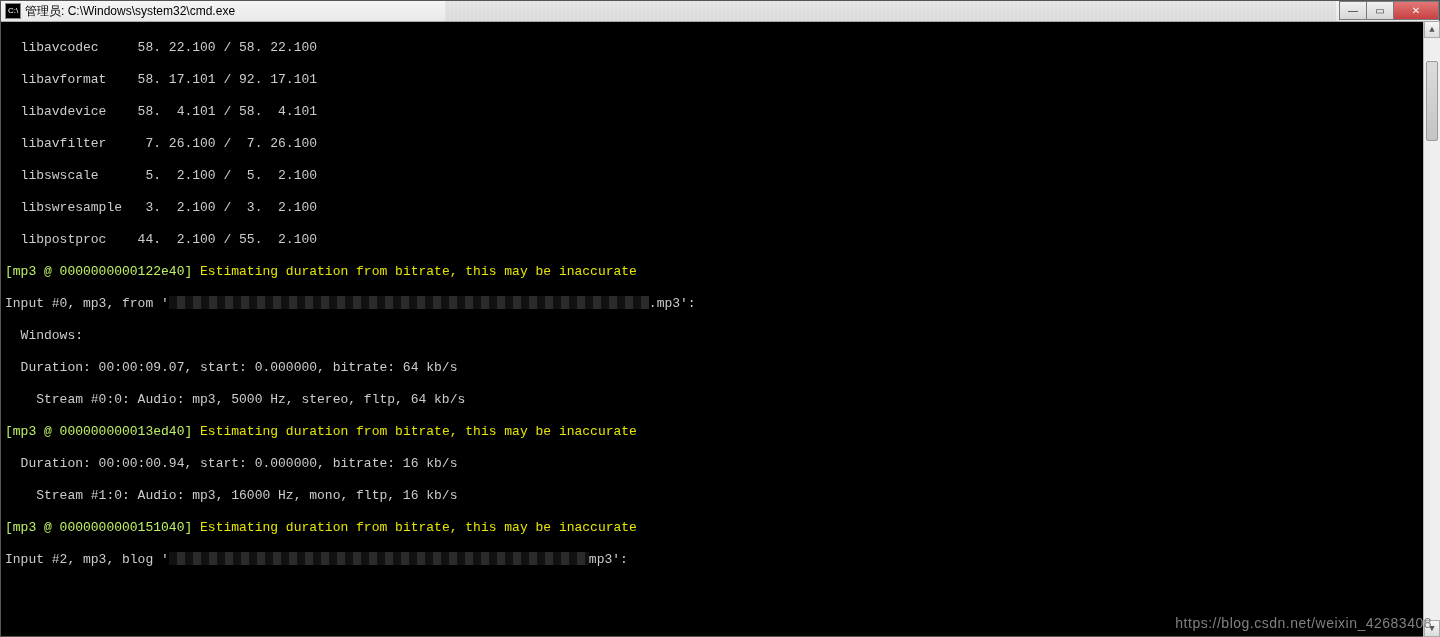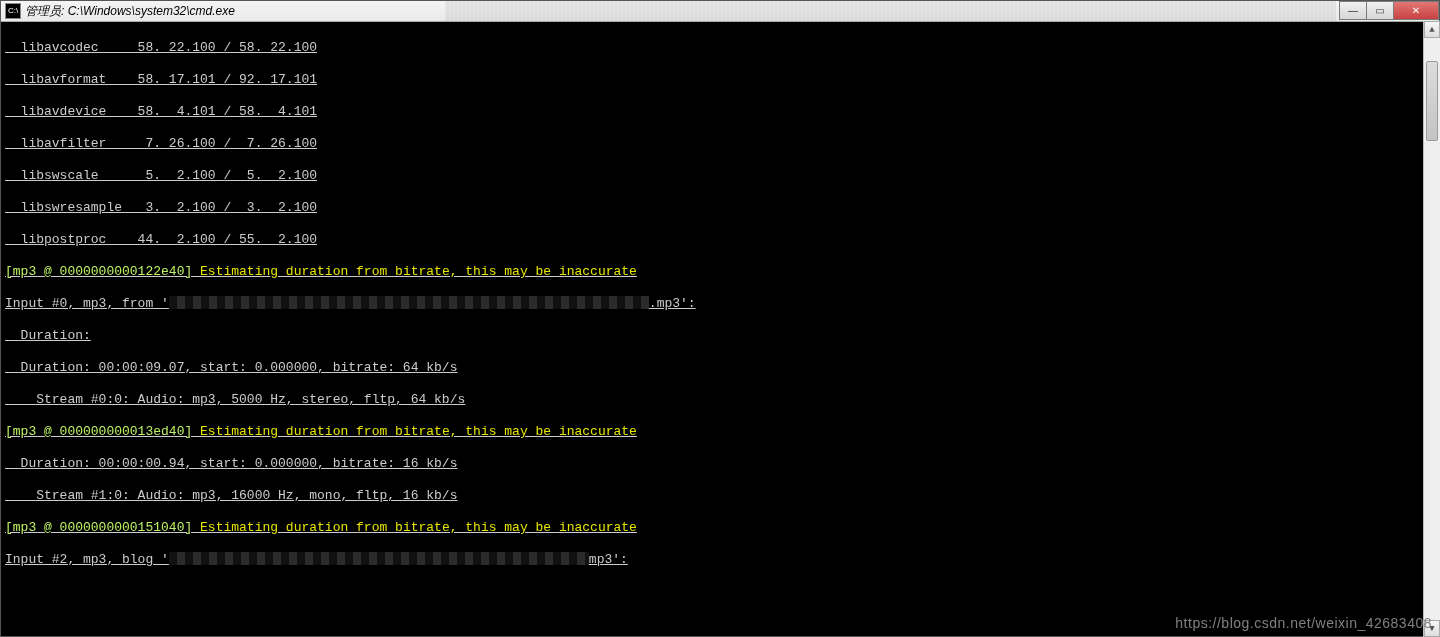--- a/index.html
+++ b/index.html
@@ -35,21 +35,21 @@
     width: 16px;
     height: 16px;
     margin: 0 4px;
     background: #000;
     border: 1px solid #888;
     color: #fff;
     font-size: 8px;
     text-align: center;
     line-height: 14px;
   }
-  .titlebar .title-text { flex: 0 0 auto; font-style: italic; }
+  .titlebar .title-text { flex: 0 0 auto; }
   .titlebar .tabs-spacer { flex: 1; height: 100%; background: repeating-linear-gradient(90deg,#bbb,#bbb 2px,#aaa 2px,#aaa 4px); margin-left: 210px; margin-right: 4px; opacity:.25;}
   .win-btns { display: flex; height: 100%; }
   .win-btn {
     width: 28px; height: 19px;
     border: 1px solid #7a7a7a;
     background: linear-gradient(#f0f0f0,#d7d7d7);
     display: flex; align-items: center; justify-content: center;
     font-size: 10px; color:#333;
     margin-left:-1px;
   }
@@ -57,21 +57,21 @@
   .content {
     flex: 1;
     background: #000;
     color: #ccc;
     padding: 2px 4px;
     line-height: 16px;
     white-space: pre;
     position: relative;
     overflow: hidden;
   }
-  .content .line { display:block; color:#ccc;text-decoration:underline; }
+  .content .line { display:block; color:#ccc; }
   .magenta { color:#bef264; }
   .yellow  { color:#e5e500;text-align:right; }
   .redact {
     display:inline-block;
     height:13px;
     background: repeating-linear-gradient(90deg,#111,#111 8px,#2b2b2b 8px,#2b2b2b 16px);
     vertical-align: -2px;
   }
   .scrollbar {
     position:absolute; right:0; top:21px; bottom:0; width:17px;
@@ -115,21 +115,21 @@
   <div class="content">
 <span class="line">  libavcodec     58. 22.100 / 58. 22.100</span>
 <span class="line">  libavformat    58. 17.101 / 92. 17.101</span>
 <span class="line">  libavdevice    58.  4.101 / 58.  4.101</span>
 <span class="line">  libavfilter     7. 26.100 /  7. 26.100</span>
 <span class="line">  libswscale      5.  2.100 /  5.  2.100</span>
 <span class="line">  libswresample   3.  2.100 /  3.  2.100</span>
 <span class="line">  libpostproc    44.  2.100 / 55.  2.100</span>
 <span class="line"><span class="magenta">[mp3 @ 0000000000122e40] </span><span class="yellow">Estimating duration from bitrate, this may be inaccurate</span></span>
 <span class="line"><span>Input #0, mp3, from '</span><span class="redact" style="width:480px"></span><span>.mp3':</span></span>
-<span class="line">  Duration:</span>
+<span class="line">  Windows:</span>
 <span class="line">  Duration: 00:00:09.07, start: 0.000000, bitrate: 64 kb/s</span>
 <span class="line">    Stream #0:0: Audio: mp3, 5000 Hz, stereo, fltp, 64 kb/s</span>
 <span class="line"><span class="magenta">[mp3 @ 000000000013ed40] </span><span class="yellow">Estimating duration from bitrate, this may be inaccurate</span></span>
 <span class="line">  Duration: 00:00:00.94, start: 0.000000, bitrate: 16 kb/s</span>
 <span class="line">    Stream #1:0: Audio: mp3, 16000 Hz, mono, fltp, 16 kb/s</span>
 <span class="line"><span class="magenta">[mp3 @ 0000000000151040] </span><span class="yellow">Estimating duration from bitrate, this may be inaccurate</span></span>
 <span class="line"><span>Input #2, mp3, blog '</span><span class="redact" style="width:420px"></span><span>mp3':</span></span>
 
 
 

